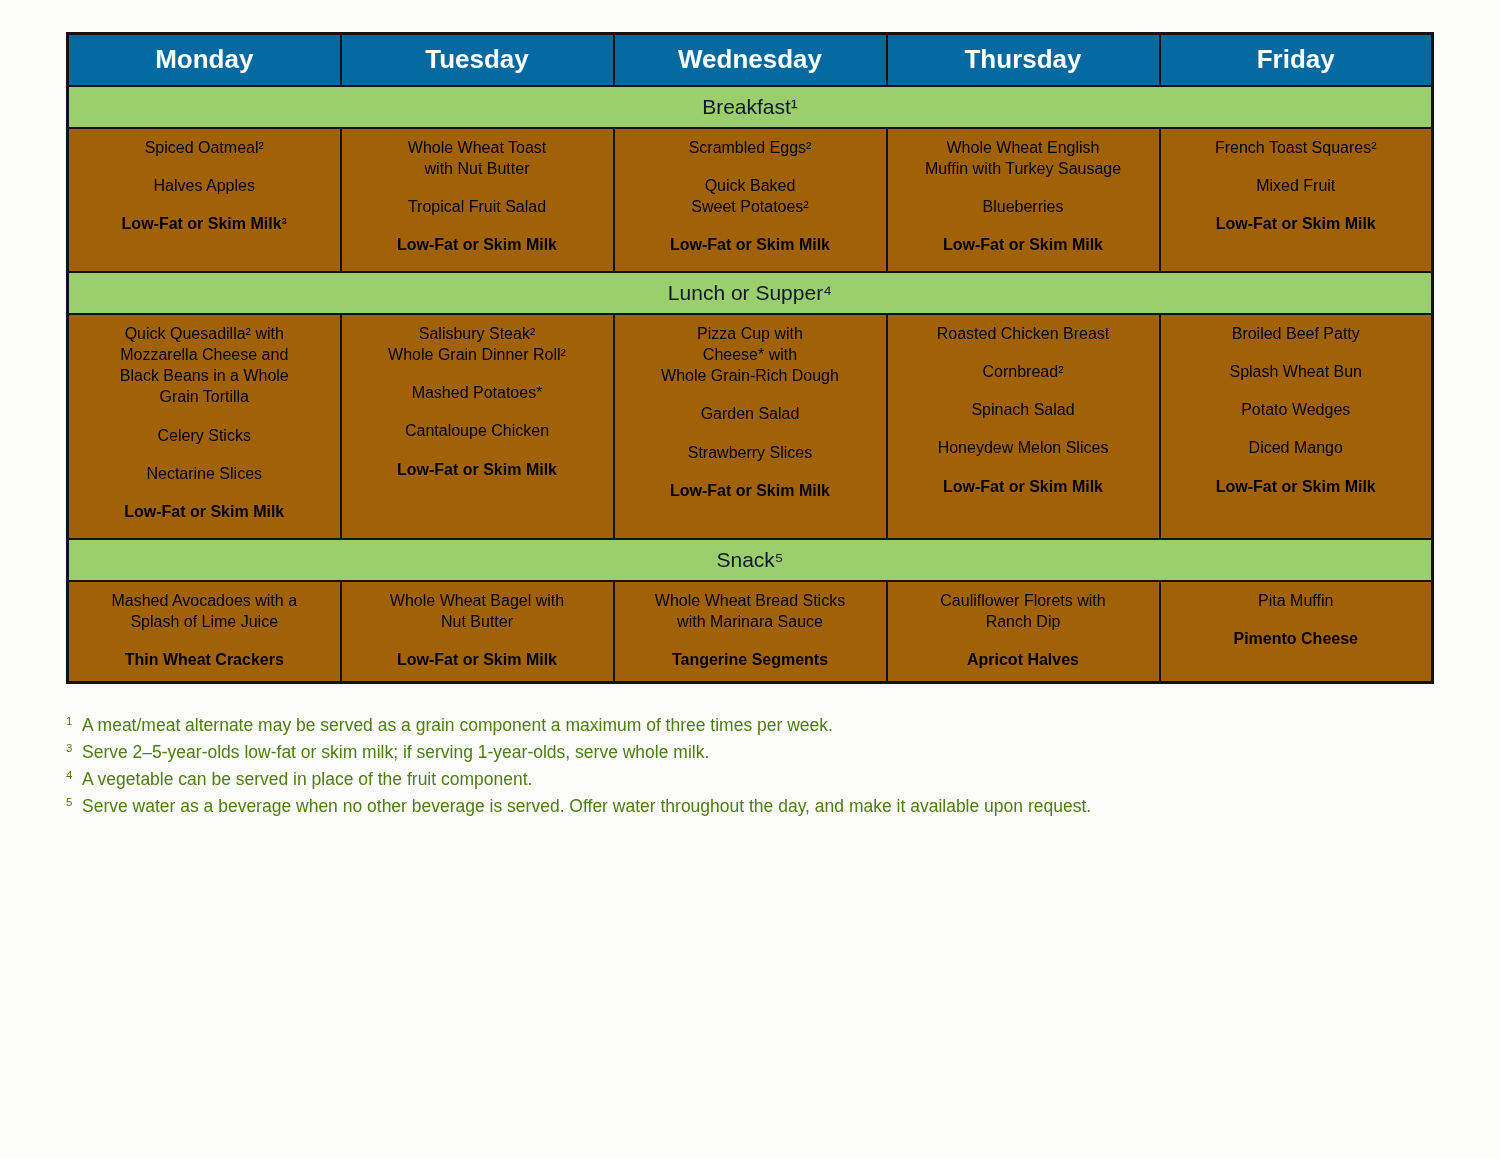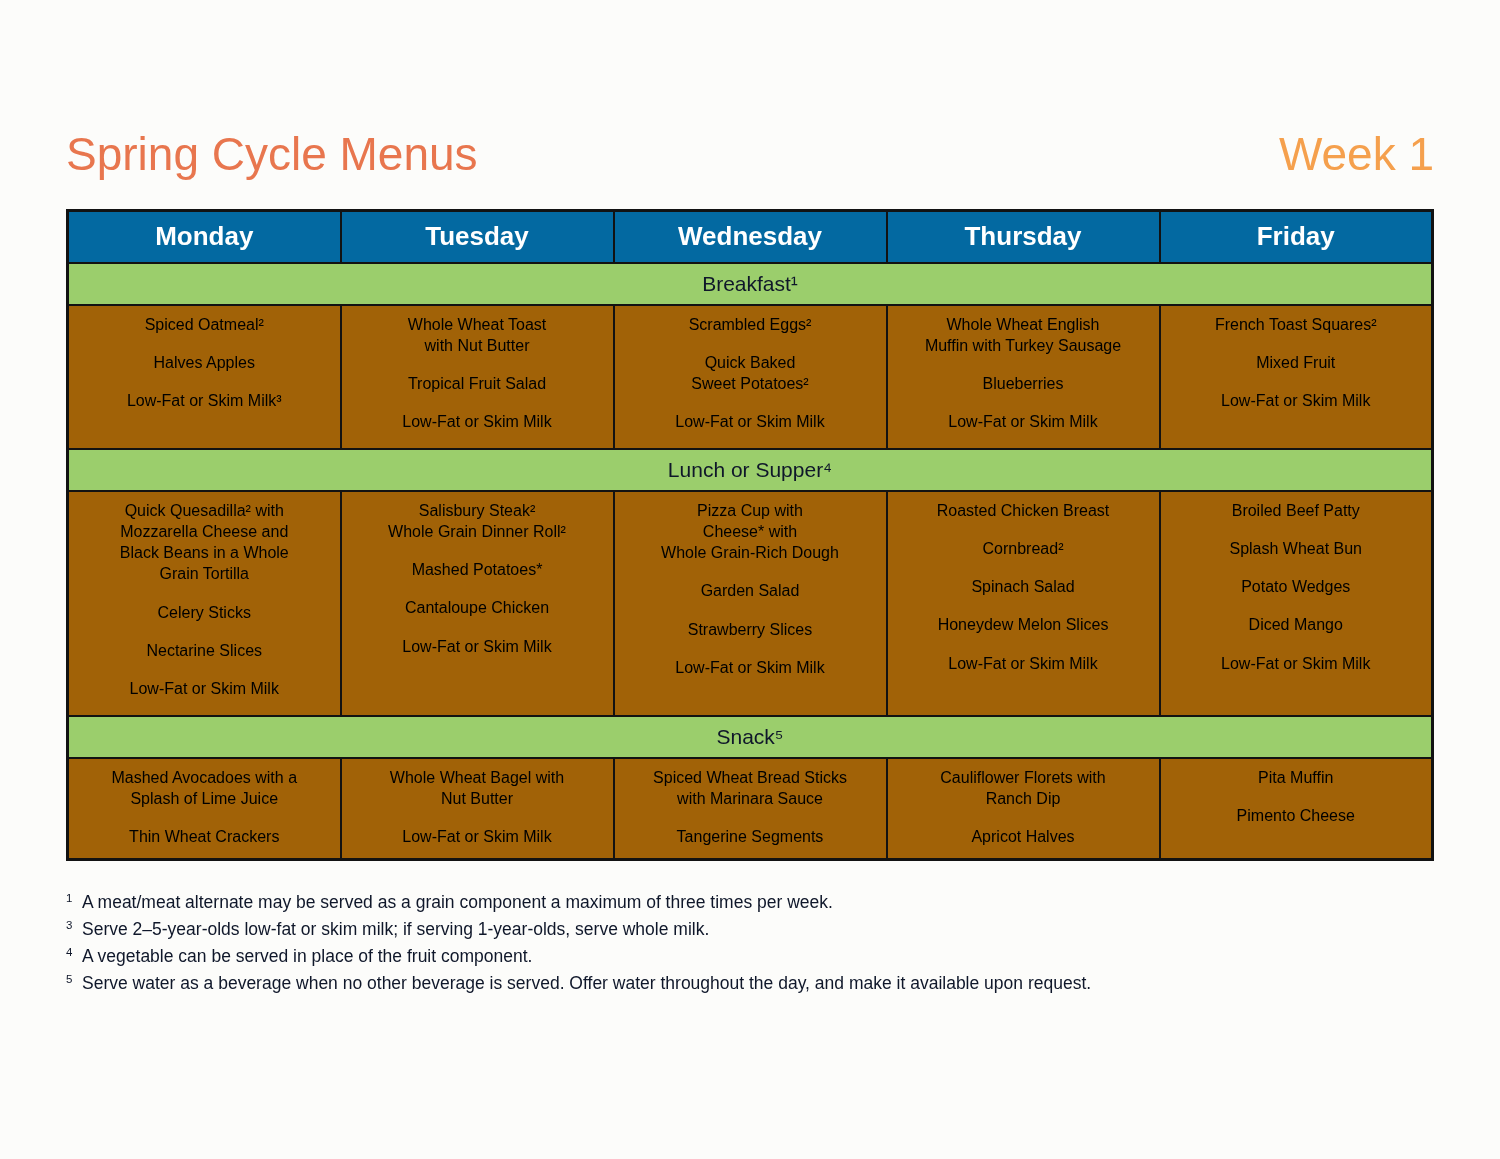--- a/index.html
+++ b/index.html
@@ -75,49 +75,45 @@
     font-size: 16px;
     line-height: 1.33;
   }
   tr.row-breakfast td.menu-cell { height: 144px; }
   tr.row-lunch     td.menu-cell { height: 225px; }
   tr.row-snack     td.menu-cell { height: 102px; }
   .item {
     white-space: pre-line;
     margin-bottom: 17px;
   }
-  .item:last-child { margin-bottom: 0; }
+  .item:last-child { margin-bottom: 0; font-weight: bold; }
 
   
   .footnotes {
     margin: 26px 66px 0 66px;
     width: 1368px;
   }
   .footnote {
     font-size: 17.5px;
     line-height: 23px;
-    color: #0f172a;
+    color: #4d7c0f;
   }
   .fn-marker {
     display: inline-block;
     font-size: 11.5px;
     vertical-align: 6px;
     margin-right: 7px;
     min-width: 9px;
   }
 </style>
 </head>
 <body>
 
 <div class="page">
 
-  <div class="titlebar">
-    <h1 class="title">Spring Cycle Menus</h1>
-    <div class="week">Week 1</div>
-  </div>
 
   <table class="menu">
     <thead>
       <tr>
           <th class="day">Monday</th>
           <th class="day">Tuesday</th>
           <th class="day">Wednesday</th>
           <th class="day">Thursday</th>
           <th class="day">Friday</th>
         </tr>
@@ -207,21 +203,21 @@
             <div class="item">Mashed Avocadoes with a
 Splash of Lime Juice</div>
             <div class="item">Thin Wheat Crackers</div>
           </td>
           <td class="menu-cell">
             <div class="item">Whole Wheat Bagel with
 Nut Butter</div>
             <div class="item">Low-Fat or Skim Milk</div>
           </td>
           <td class="menu-cell">
-            <div class="item">Spiced Wheat Bread Sticks
+            <div class="item">Whole Wheat Bread Sticks
 with Marinara Sauce</div>
             <div class="item">Tangerine Segments</div>
           </td>
           <td class="menu-cell">
             <div class="item">Cauliflower Florets with
 Ranch Dip</div>
             <div class="item">Apricot Halves</div>
           </td>
           <td class="menu-cell">
             <div class="item">Pita Muffin</div>

